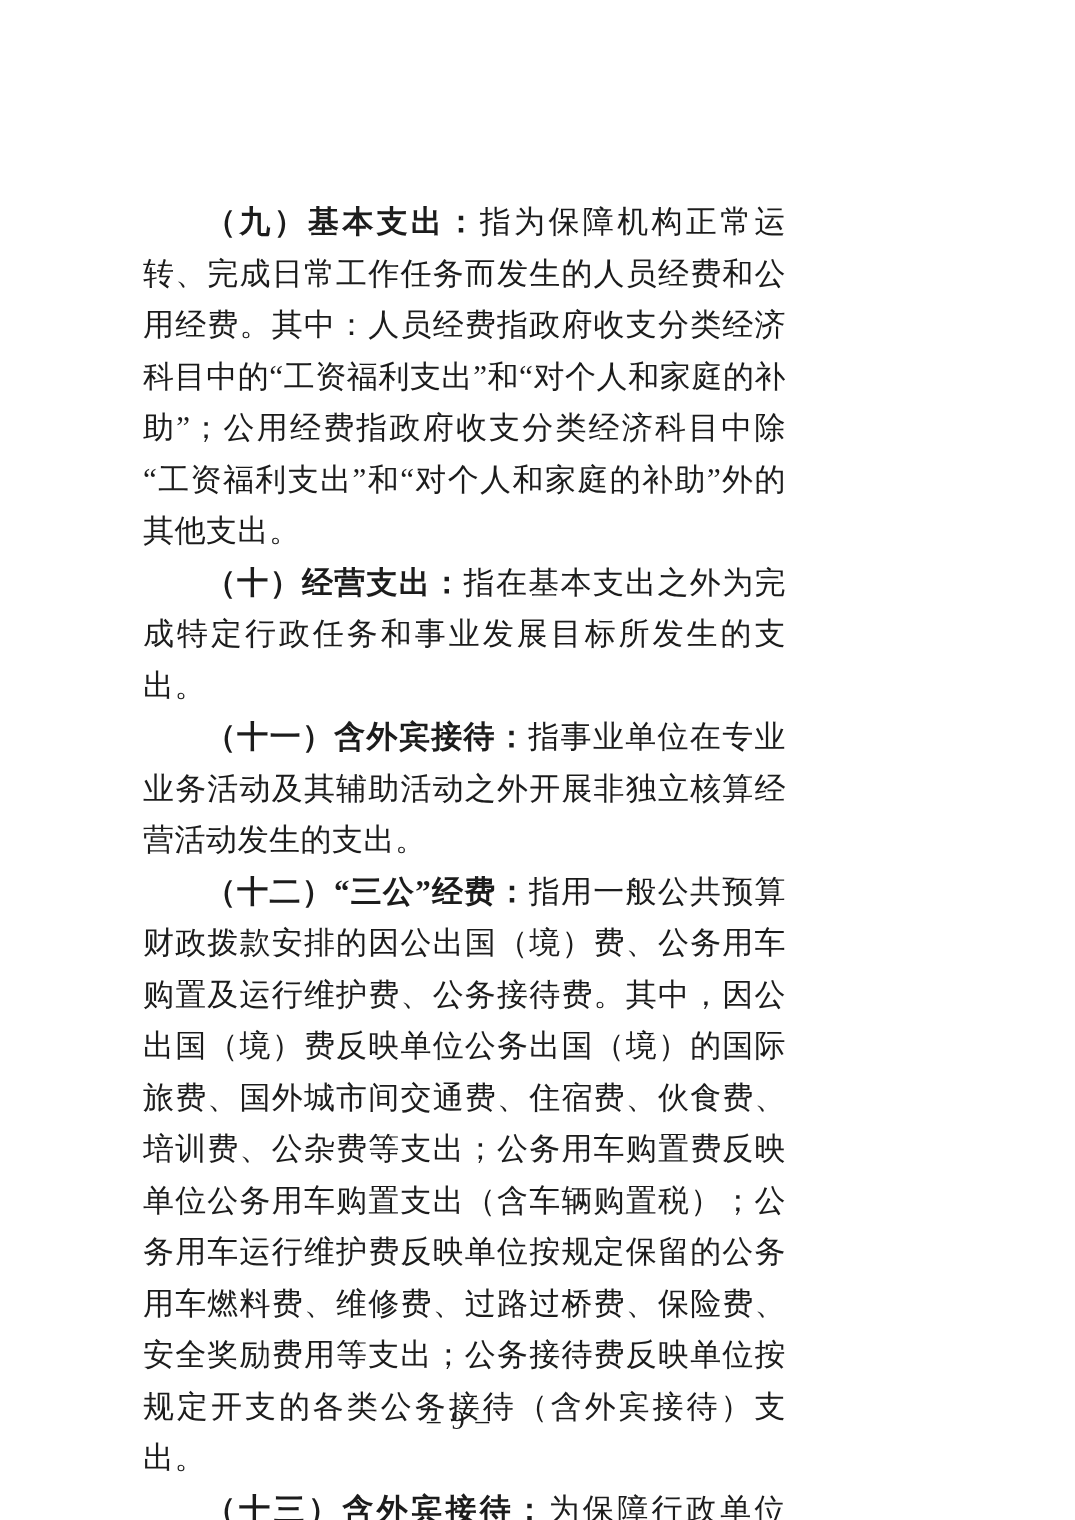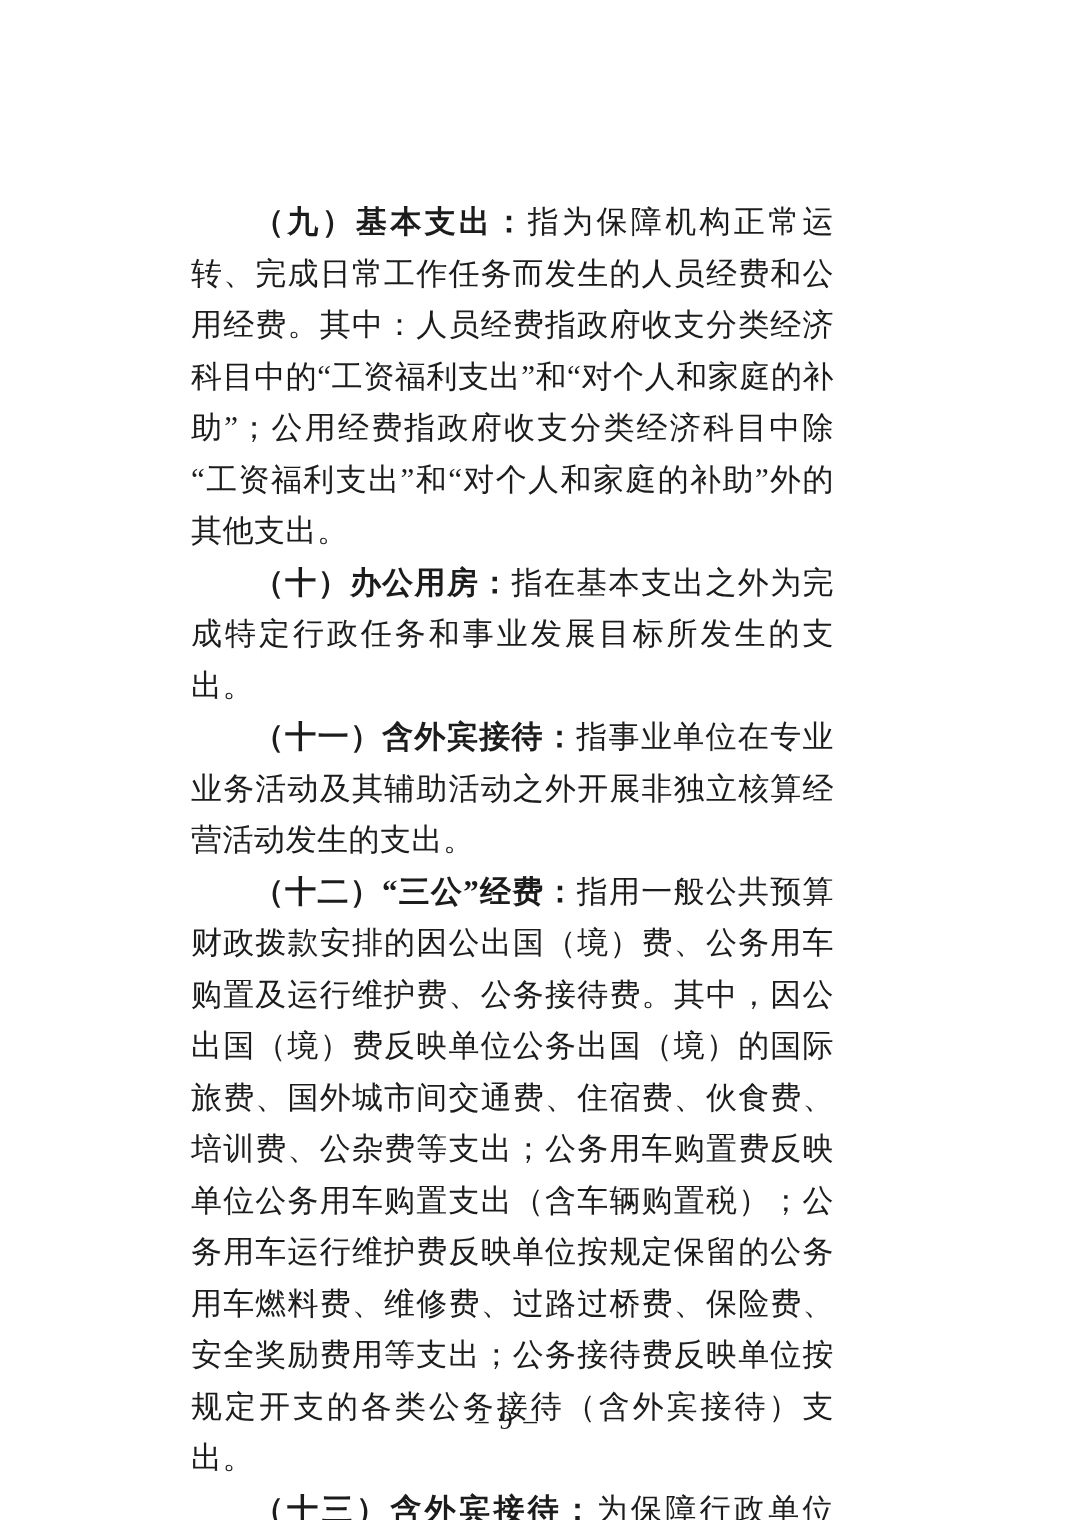--- a/index.html
+++ b/index.html
@@ -8,21 +8,20 @@
     background: #ffffff;
   }
   .page {
     position: relative;
     width: 918px;
     height: 1520px;
     background: #ffffff;
     overflow: hidden;
     font-family: "Liberation Serif", "DejaVu Serif", serif;
     color: #1c1c1c;
-    margin-left: 48px;
   }
   .content {
     position: absolute;
     left: 143px;
     right: 132px;
     top: 196px;
   }
   .para {
     margin: 0;
     font-size: 31px;
@@ -47,19 +46,19 @@
     letter-spacing: 2px;
     color: #1c1c1c;
   }
 </style>
 </head>
 <body>
 
 <div class="page">
   <div class="content">
     <p class="para"><span class="head">（九）基本支出：</span><span class="body-text">指为保障机构正常运转、完成日常工作任务而发生的人员经费和公用经费。其中：人员经费指政府收支分类经济科目中的“工资福利支出”和“对个人和家庭的补助”；公用经费指政府收支分类经济科目中除“工资福利支出”和“对个人和家庭的补助”外的其他支出。</span></p>
-    <p class="para"><span class="head">（十）办公用房：</span><span class="body-text">指在基本支出之外为完成特定行政任务和事业发展目标所发生的支出。</span></p>
+    <p class="para"><span class="head">（十）经营支出：</span><span class="body-text">指在基本支出之外为完成特定行政任务和事业发展目标所发生的支出。</span></p>
     <p class="para"><span class="head">（十一）含外宾接待：</span><span class="body-text">指事业单位在专业业务活动及其辅助活动之外开展非独立核算经营活动发生的支出。</span></p>
     <p class="para"><span class="head">（十二）“三公”经费：</span><span class="body-text">指用一般公共预算财政拨款安排的因公出国（境）费、公务用车购置及运行维护费、公务接待费。其中，因公出国（境）费反映单位公务出国（境）的国际旅费、国外城市间交通费、住宿费、伙食费、培训费、公杂费等支出；公务用车购置费反映单位公务用车购置支出（含车辆购置税）；公务用车运行维护费反映单位按规定保留的公务用车燃料费、维修费、过路过桥费、保险费、安全奖励费用等支出；公务接待费反映单位按规定开支的各类公务接待（含外宾接待）支出。</span></p>
     <p class="para"><span class="head">（十三）含外宾接待：</span><span class="body-text">为保障行政单位（含参照公务员法管理的事业单位）运行用于购买货物和服务等的各项公用经费，包括办公及印刷费、邮电费、差旅费、会议费、福利费、日常维护费、专用材料及一般设备购置费、工资福利支出、办公用房</span></p>
   </div>
   <div class="footer">– 9 –</div>
 </div>
 
 </body></html>

